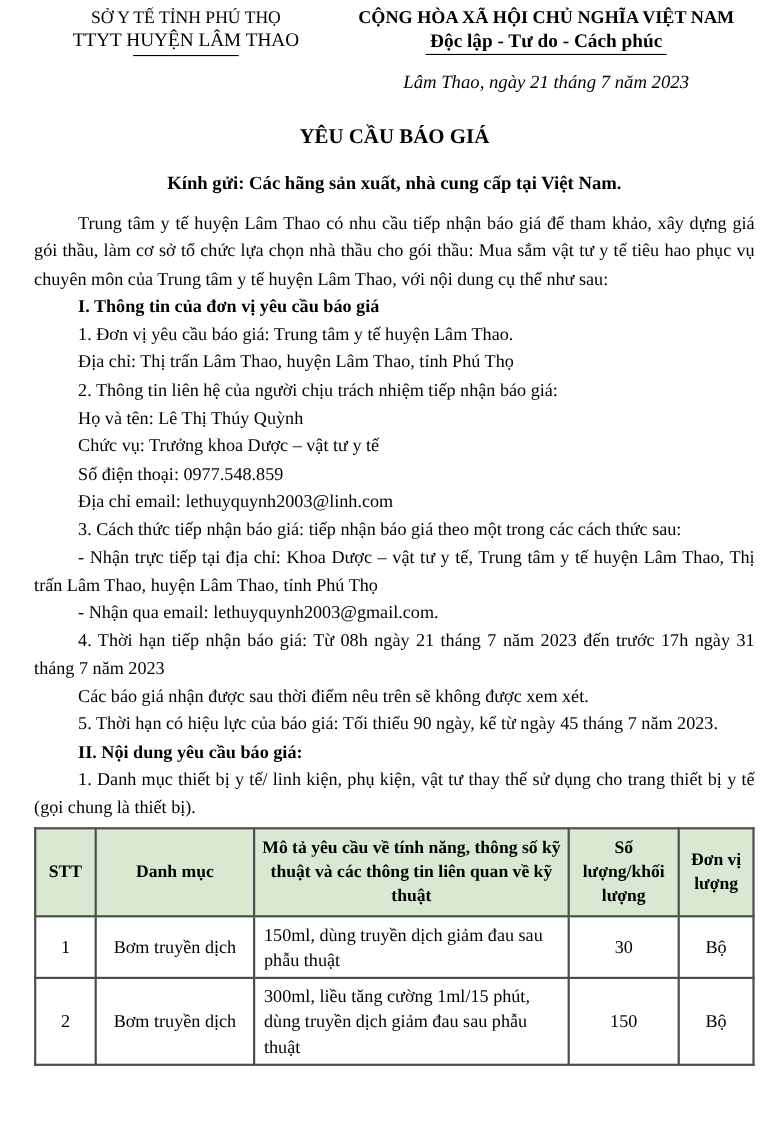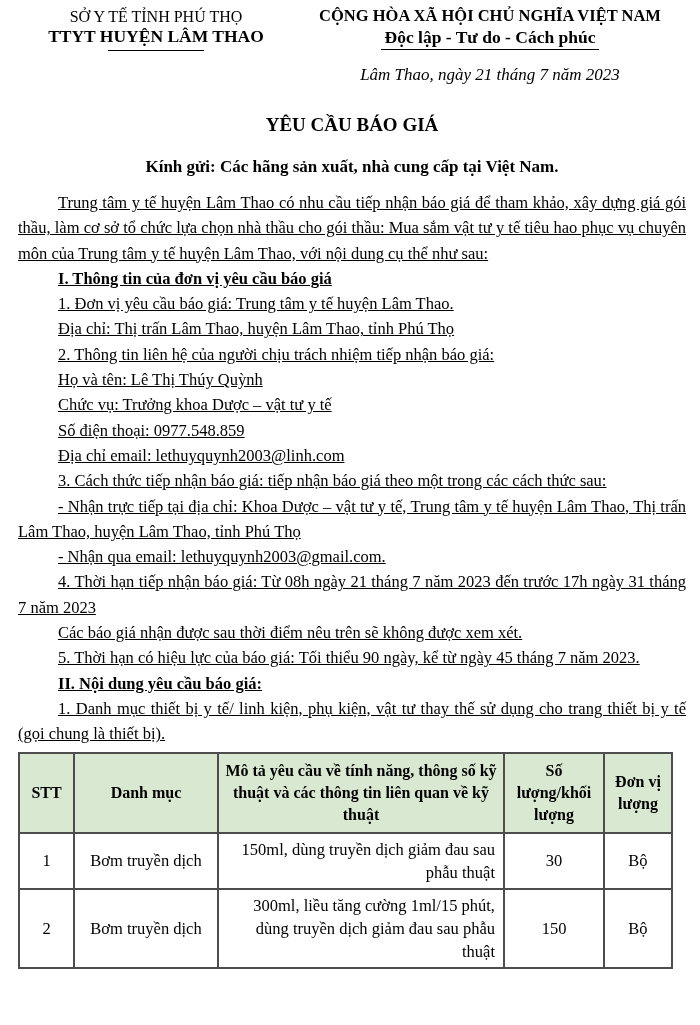--- a/index.html
+++ b/index.html
@@ -3,57 +3,57 @@
 <meta charset="utf-8">
 <style>
   * { box-sizing: border-box; }
   html, body { margin: 0; padding: 0; }
   body {
     width: 700px; height: 1025px;
     background: #ffffff; color: #000;
     font-family: "Liberation Serif", "DejaVu Serif", serif;
     overflow: hidden;
   }
-  .page { padding: 6px 14px 0 18px; width: 700px; }
+  .page { padding: 6px 14px 0 31px; width: 700px; }
 
   
   .doc-header { display: flex; align-items: flex-start; }
   .org-block { width: 276px; text-align: center; padding-top: 2px; }
   .org-line1 { font-size: 16px; white-space: nowrap; }
-  .org-line2 { font-size: 17.5px; font-weight: bold; white-space: nowrap; }
+  .org-line2 { font-size: 17.5px; font-weight: normal; white-space: nowrap; }
   .org-underline { width: 96px; border-bottom: 1.6px solid #000; margin: 3px auto 0 auto; height: 0; }
   .national-block { flex: 1; text-align: center; }
   .national-line1 { font-size: 16.5px; font-weight: bold; white-space: nowrap; }
   .national-line2 { display: inline-block; font-size: 17.5px; font-weight: bold;
                     border-bottom: 1.6px solid #000; padding: 0 4px 1px 4px; margin-top: 1px; }
   .date-line { font-style: italic; font-size: 17px; margin-top: 15px; }
 
   .doc-title { text-align: center; font-size: 19px; font-weight: bold; margin: 29px 0 0 0; }
   .salutation { text-align: center; font-size: 17px; font-weight: bold; margin: 21px 0 0 0; }
 
   
   .body-text { margin-top: 13px; }
   .para { margin: 0; font-size: 16.5px; line-height: 25.3px;
-          text-align: justify; text-indent: 40px; text-decoration: underline; }
+          text-align: justify; text-indent: 40px; }
   .para.bold { font-weight: bold; }
 
   
   table.quote-table { border-collapse: collapse; table-layout: fixed;
                       width: 653px; margin-top: 5px; }
   .quote-table th, .quote-table td {
     border: 2px solid #4d4d4d; vertical-align: middle;
   }
   .quote-table th {
     background: var(--th-bg, #d9e8d1);
     font-size: 16px; font-weight: bold; text-align: center;
     padding: 6px 6px; line-height: 22px;
   }
   .quote-table td { font-size: 16.5px; padding: 4px 8px; line-height: 23px; }
   .quote-table td.align-center { text-align: center; }
-  .quote-table td.align-left { text-align: right; }
+  .quote-table td.align-left { text-align: left; }
   .quote-table tr.data-row-0 td { height: 52px; }
   .quote-table tr.data-row-1 td { height: 71px; }
 </style>
 </head>
 <body>
 
 <div class="page">
 
   <header class="doc-header">
     <div class="org-block">

